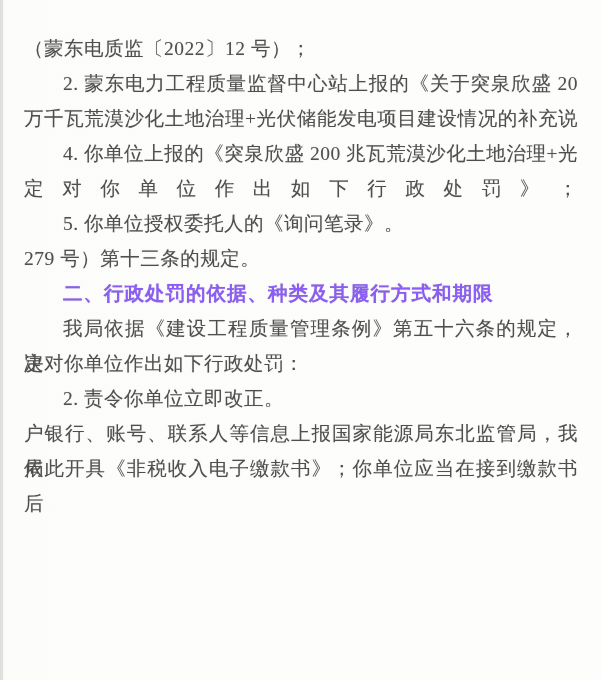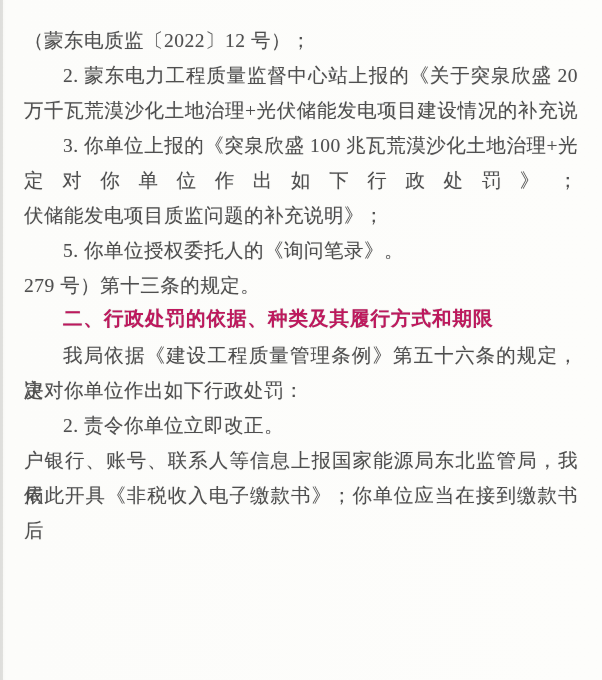--- a/index.html
+++ b/index.html
@@ -11,62 +11,61 @@
   }
   body {
     background: linear-gradient(90deg, #f4f4f2 0px, #fcfcfa 6px, #fdfdfb 100%);
     font-family: "Liberation Serif", "DejaVu Serif", serif;
   }
   .page {
     position: relative;
     width: 602px;
     height: 680px;
     box-sizing: border-box;
-    padding: 23px 24px 0 24px;
+    padding: 31px 24px 0 24px;
     color: #4f4f4f;
   }
   .line {
     height: 35px;
     line-height: 35px;
     font-size: 19.5px;
     letter-spacing: 0.5px;
     white-space: normal;
     text-shadow: 0 0 1px rgba(110,110,110,0.35);
   }
   .ind { text-indent: 2em; }
   .full {
     text-align: justify;
     text-align-last: justify;
   }
   .head {
-    font-family: Liberation Mono, monospace;
+    font-family: Liberation Serif, serif;
     font-weight: 700;
-    color: #be185d;
+    color: #8b5cf6;
     letter-spacing: 1px;
     text-shadow: 0 0 1px rgba(80,80,80,0.4);
   }
   .edge-shade {
     position: absolute;
     left: 0; top: 0;
     width: 3px; height: 680px;
     background: rgba(120,120,118,0.18);
   }
 </style>
 </head>
 <body>
 
 <div class="page">
   <div class="edge-shade"></div>
 
   <div class="line">（蒙东电质监〔2022〕12 号）；</div>
   <div class="line ind full">2. 蒙东电力工程质量监督中心站上报的《关于突泉欣盛 20</div>
   <div class="line full">万千瓦荒漠沙化土地治理+光伏储能发电项目建设情况的补充说</div>
-  <div class="line ind full">3. 你单位上报的《突泉欣盛 100 兆瓦荒漠沙化土地治理+光</div>
+  <div class="line ind full">4. 你单位上报的《突泉欣盛 200 兆瓦荒漠沙化土地治理+光</div>
   <div class="line full">定对你单位作出如下行政处罚》；</div>
-  <div class="line">伏储能发电项目质监问题的补充说明》；</div>
   <div class="line ind">5. 你单位授权委托人的《询问笔录》。</div>
   <div class="line">279 号）第十三条的规定。</div>
   <div class="line ind head">二、行政处罚的依据、种类及其履行方式和期限</div>
   <div class="line ind full">我局依据《建设工程质量管理条例》第五十六条的规定，决</div>
   <div class="line">定对你单位作出如下行政处罚：</div>
   <div class="line ind">2. 责令你单位立即改正。</div>
   <div class="line full">户银行、账号、联系人等信息上报国家能源局东北监管局，我局</div>
   <div class="line full">依此开具《非税收入电子缴款书》；你单位应当在接到缴款书后</div>
 </div>
 

